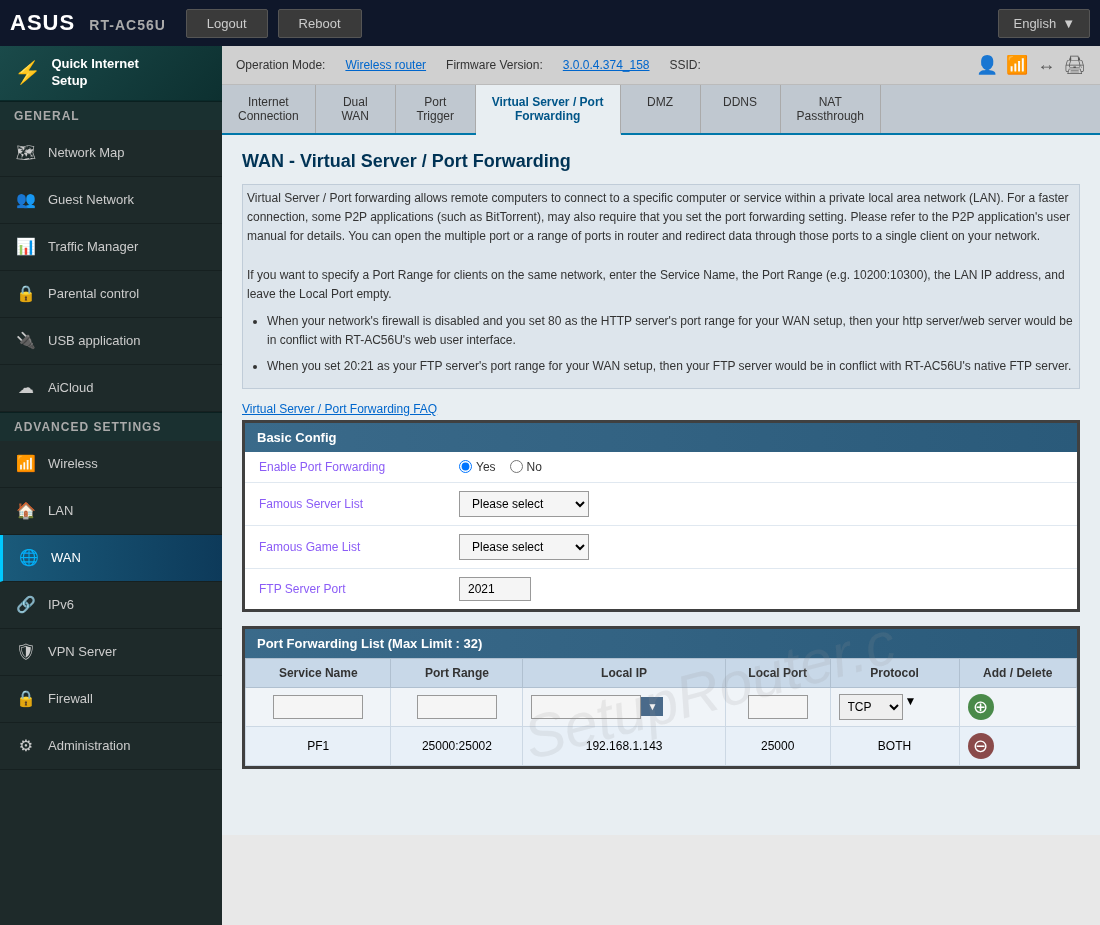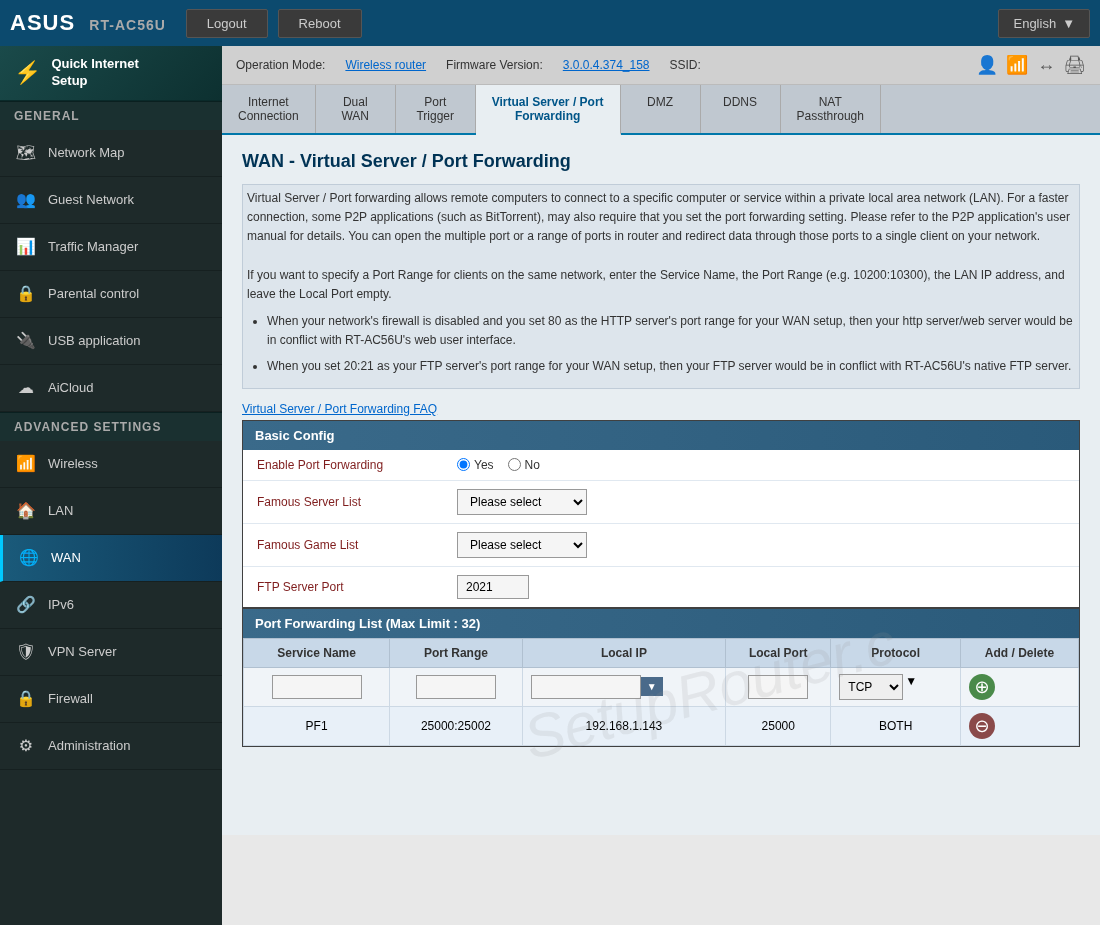--- a/index.html
+++ b/index.html
@@ -1,20 +1,20 @@
 <!DOCTYPE html>
 <html><head>
   <meta charset="utf-8">
   <style>
     * { box-sizing: border-box; margin: 0; padding: 0; }
     body { font-family: Arial, sans-serif; font-size: 13px; background: #2a2a2a; width: 1100px; height: 925px; overflow: hidden; }
 
     
     .top-bar {
-      display: flex; align-items: center; background: #0c4a6e; height: 46px; padding: 0 10px; gap: 10px;
+      display: flex; align-items: center; background: #0f172a; height: 46px; padding: 0 10px; gap: 10px;
     }
     .logo { color: #00b4d8; font-size: 22px; font-weight: bold; letter-spacing: 1px; margin-right: 10px; }
     .logo span { color: #fff; }
     .top-btn {
       background: #3a3a3a; color: #ccc; border: 1px solid #555; padding: 6px 20px; cursor: pointer; font-size: 13px; border-radius: 2px; text-align: center;
     }
     .lang-btn {
       background: #3a3a3a; color: #ccc; border: 1px solid #555; padding: 6px 14px; cursor: pointer; font-size: 13px; border-radius: 2px; display: flex; align-items: center; gap: 6px;
     }
 
@@ -55,25 +55,25 @@
 
     
     .page-content { padding: 16px 20px; background: #e8eef2; min-height: 700px; }
     .page-title { font-size: 18px; font-weight: bold; color: #003355; margin-bottom: 12px; }
     .page-desc { font-size: 12px; color: #333; line-height: 1.6; margin-bottom: 12px; background: #dde5ec; padding: 4px; border: 1px solid #c0ccd8; }
     .bullet-list { margin: 8px 0 8px 20px; }
     .bullet-list li { font-size: 12px; color: #333; line-height: 1.6; margin-bottom: 6px; }
     .faq-link { color: #0066cc; text-decoration: underline; font-size: 12px; cursor: pointer; margin-bottom: 4px; display: inline-block; }
 
     
-    .config-section { background: #fff; border: 1px solid #404040; }
+    .config-section { background: #fff; border: 3px solid #404040; margin-bottom: 14px; }
     .config-header { background: linear-gradient(90deg, #3a6a8a, #2a5a7a); color: #fff; padding: 7px 12px; font-size: 13px; font-weight: bold; }
     .config-row { display: flex; align-items: center; padding: 8px 14px; border-bottom: 1px solid #e0e8f0; }
     .config-row:last-child { border-bottom: none; }
-    .config-label { width: 200px; font-size: 12px; color: #7f1d1d; }
+    .config-label { width: 200px; font-size: 12px; color: #8b5cf6; }
     .config-value { display: flex; align-items: center; gap: 10px; }
     .radio-group { display: flex; gap: 14px; align-items: center; }
     .radio-group label { display: flex; align-items: center; gap: 4px; font-size: 12px; color: #333; cursor: pointer; }
     select.styled {
       padding: 4px 24px 4px 8px; border: 1px solid #999; background: #f5f5f5; font-size: 12px; cursor: pointer; min-width: 130px; appearance: auto;
     }
     input.text-input {
       padding: 4px 8px; border: 1px solid #999; background: #f5f5f5; font-size: 12px; width: 72px;
     }
 

